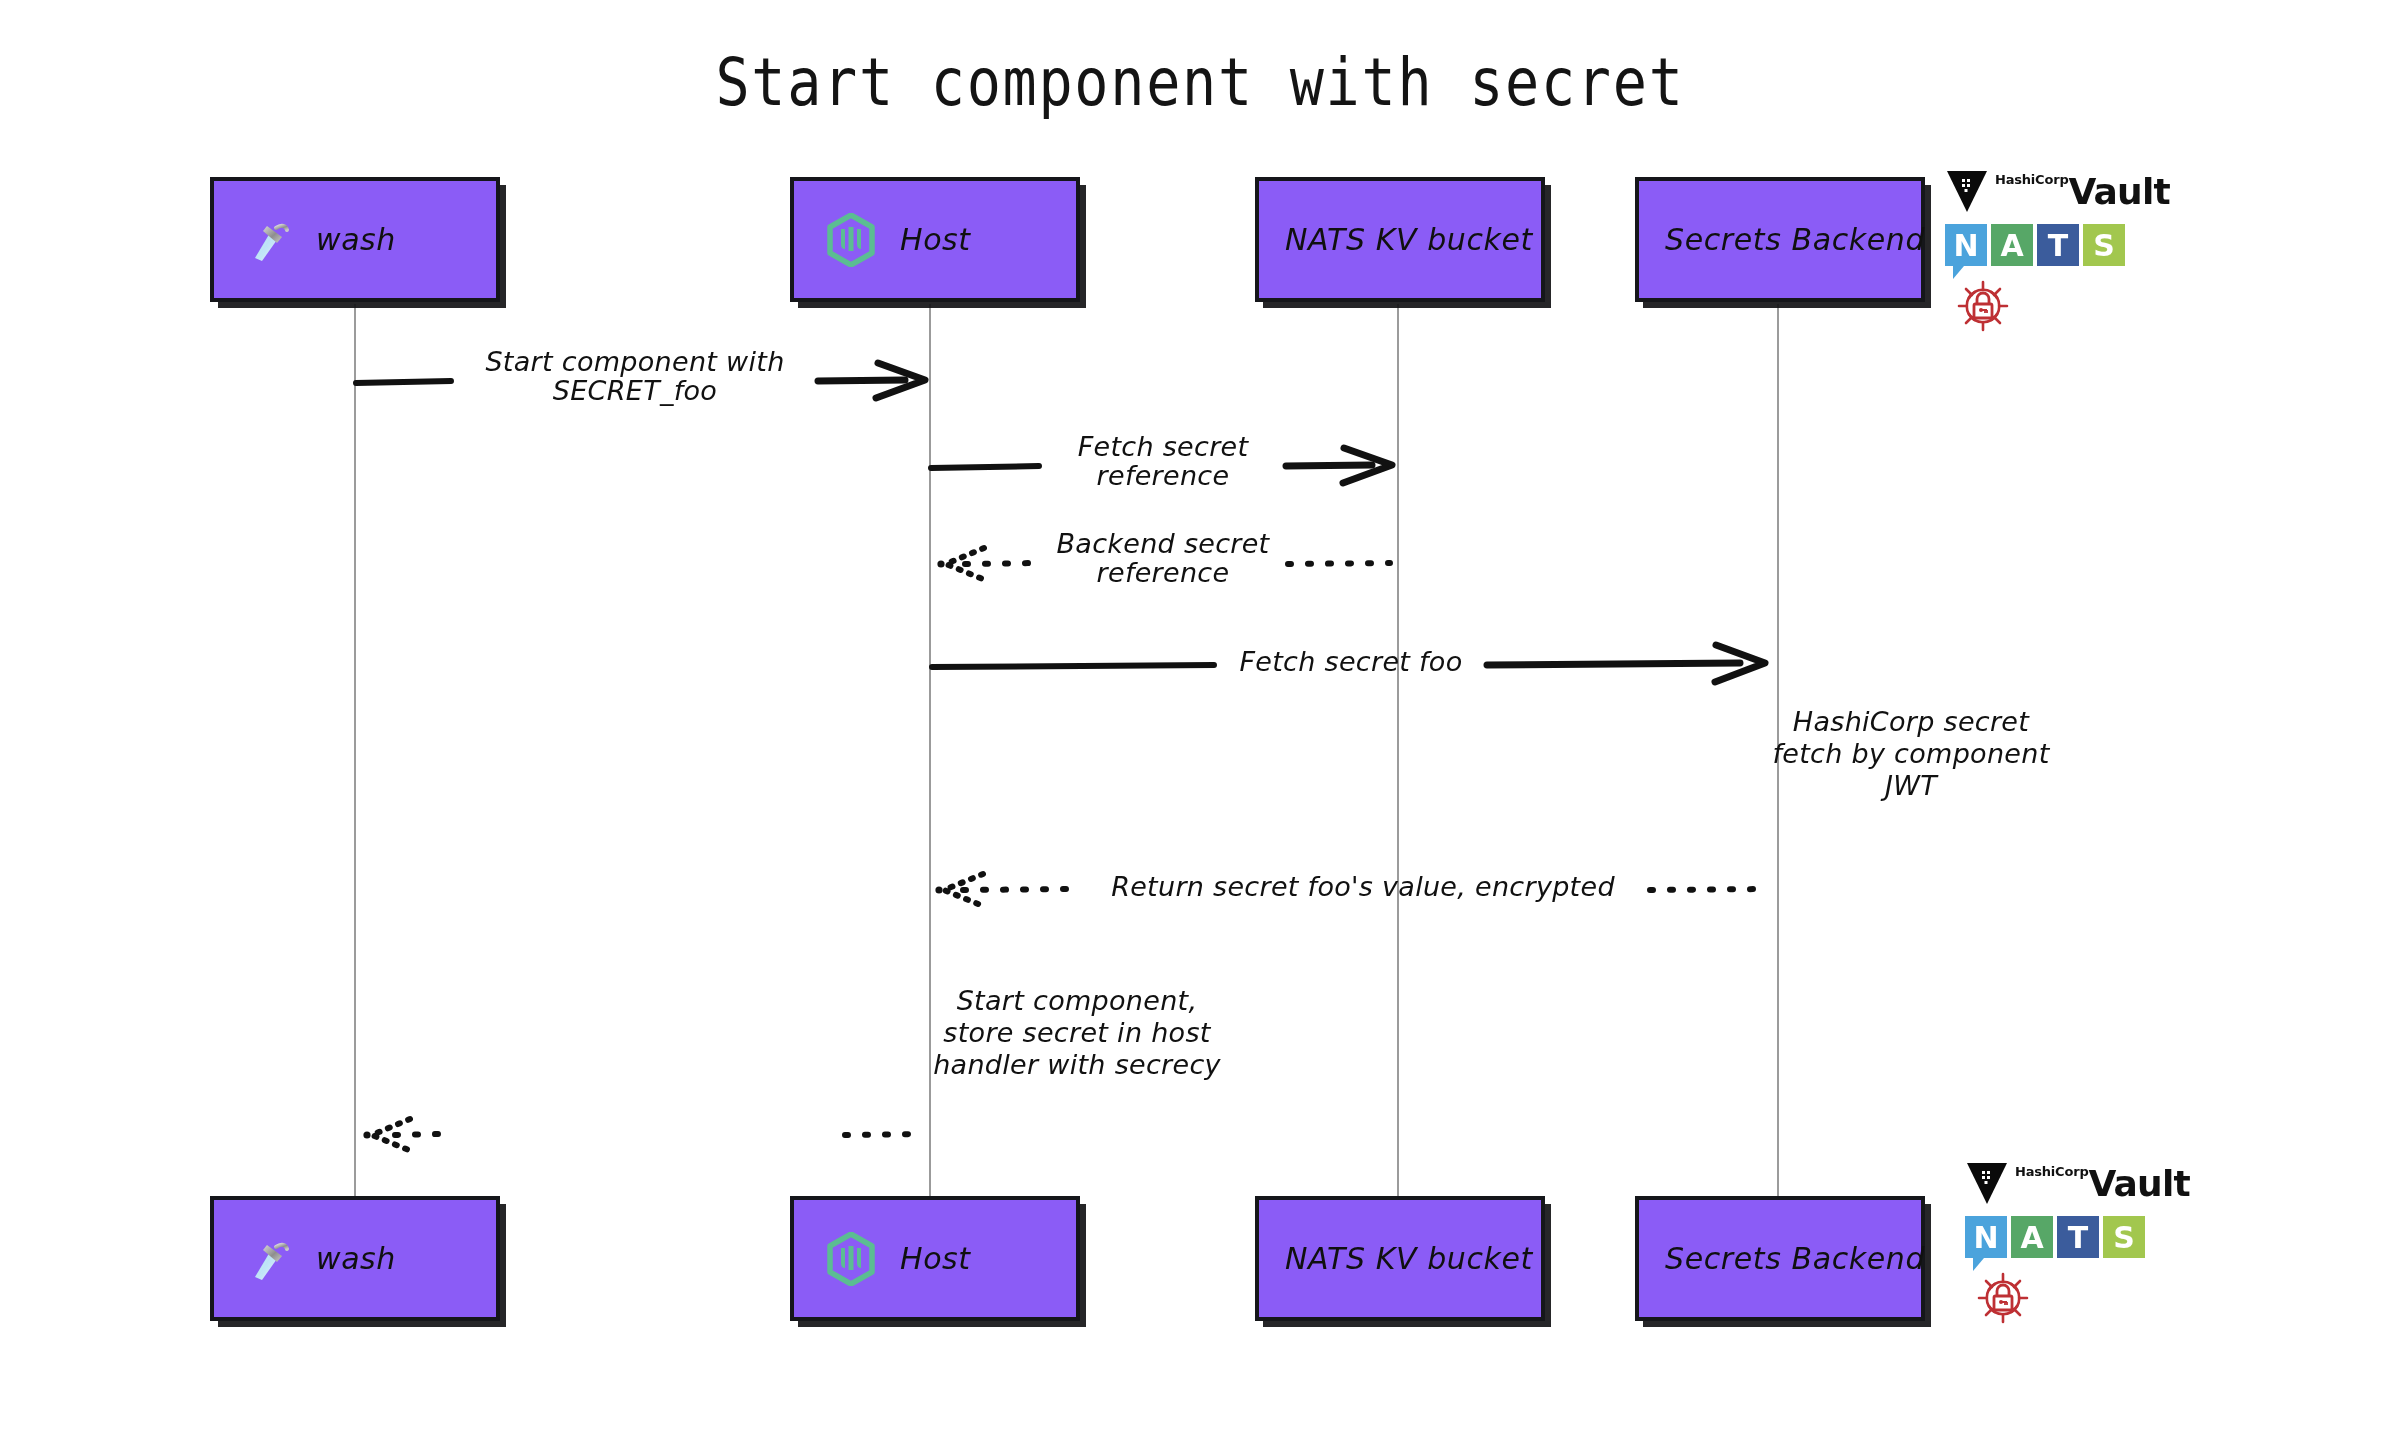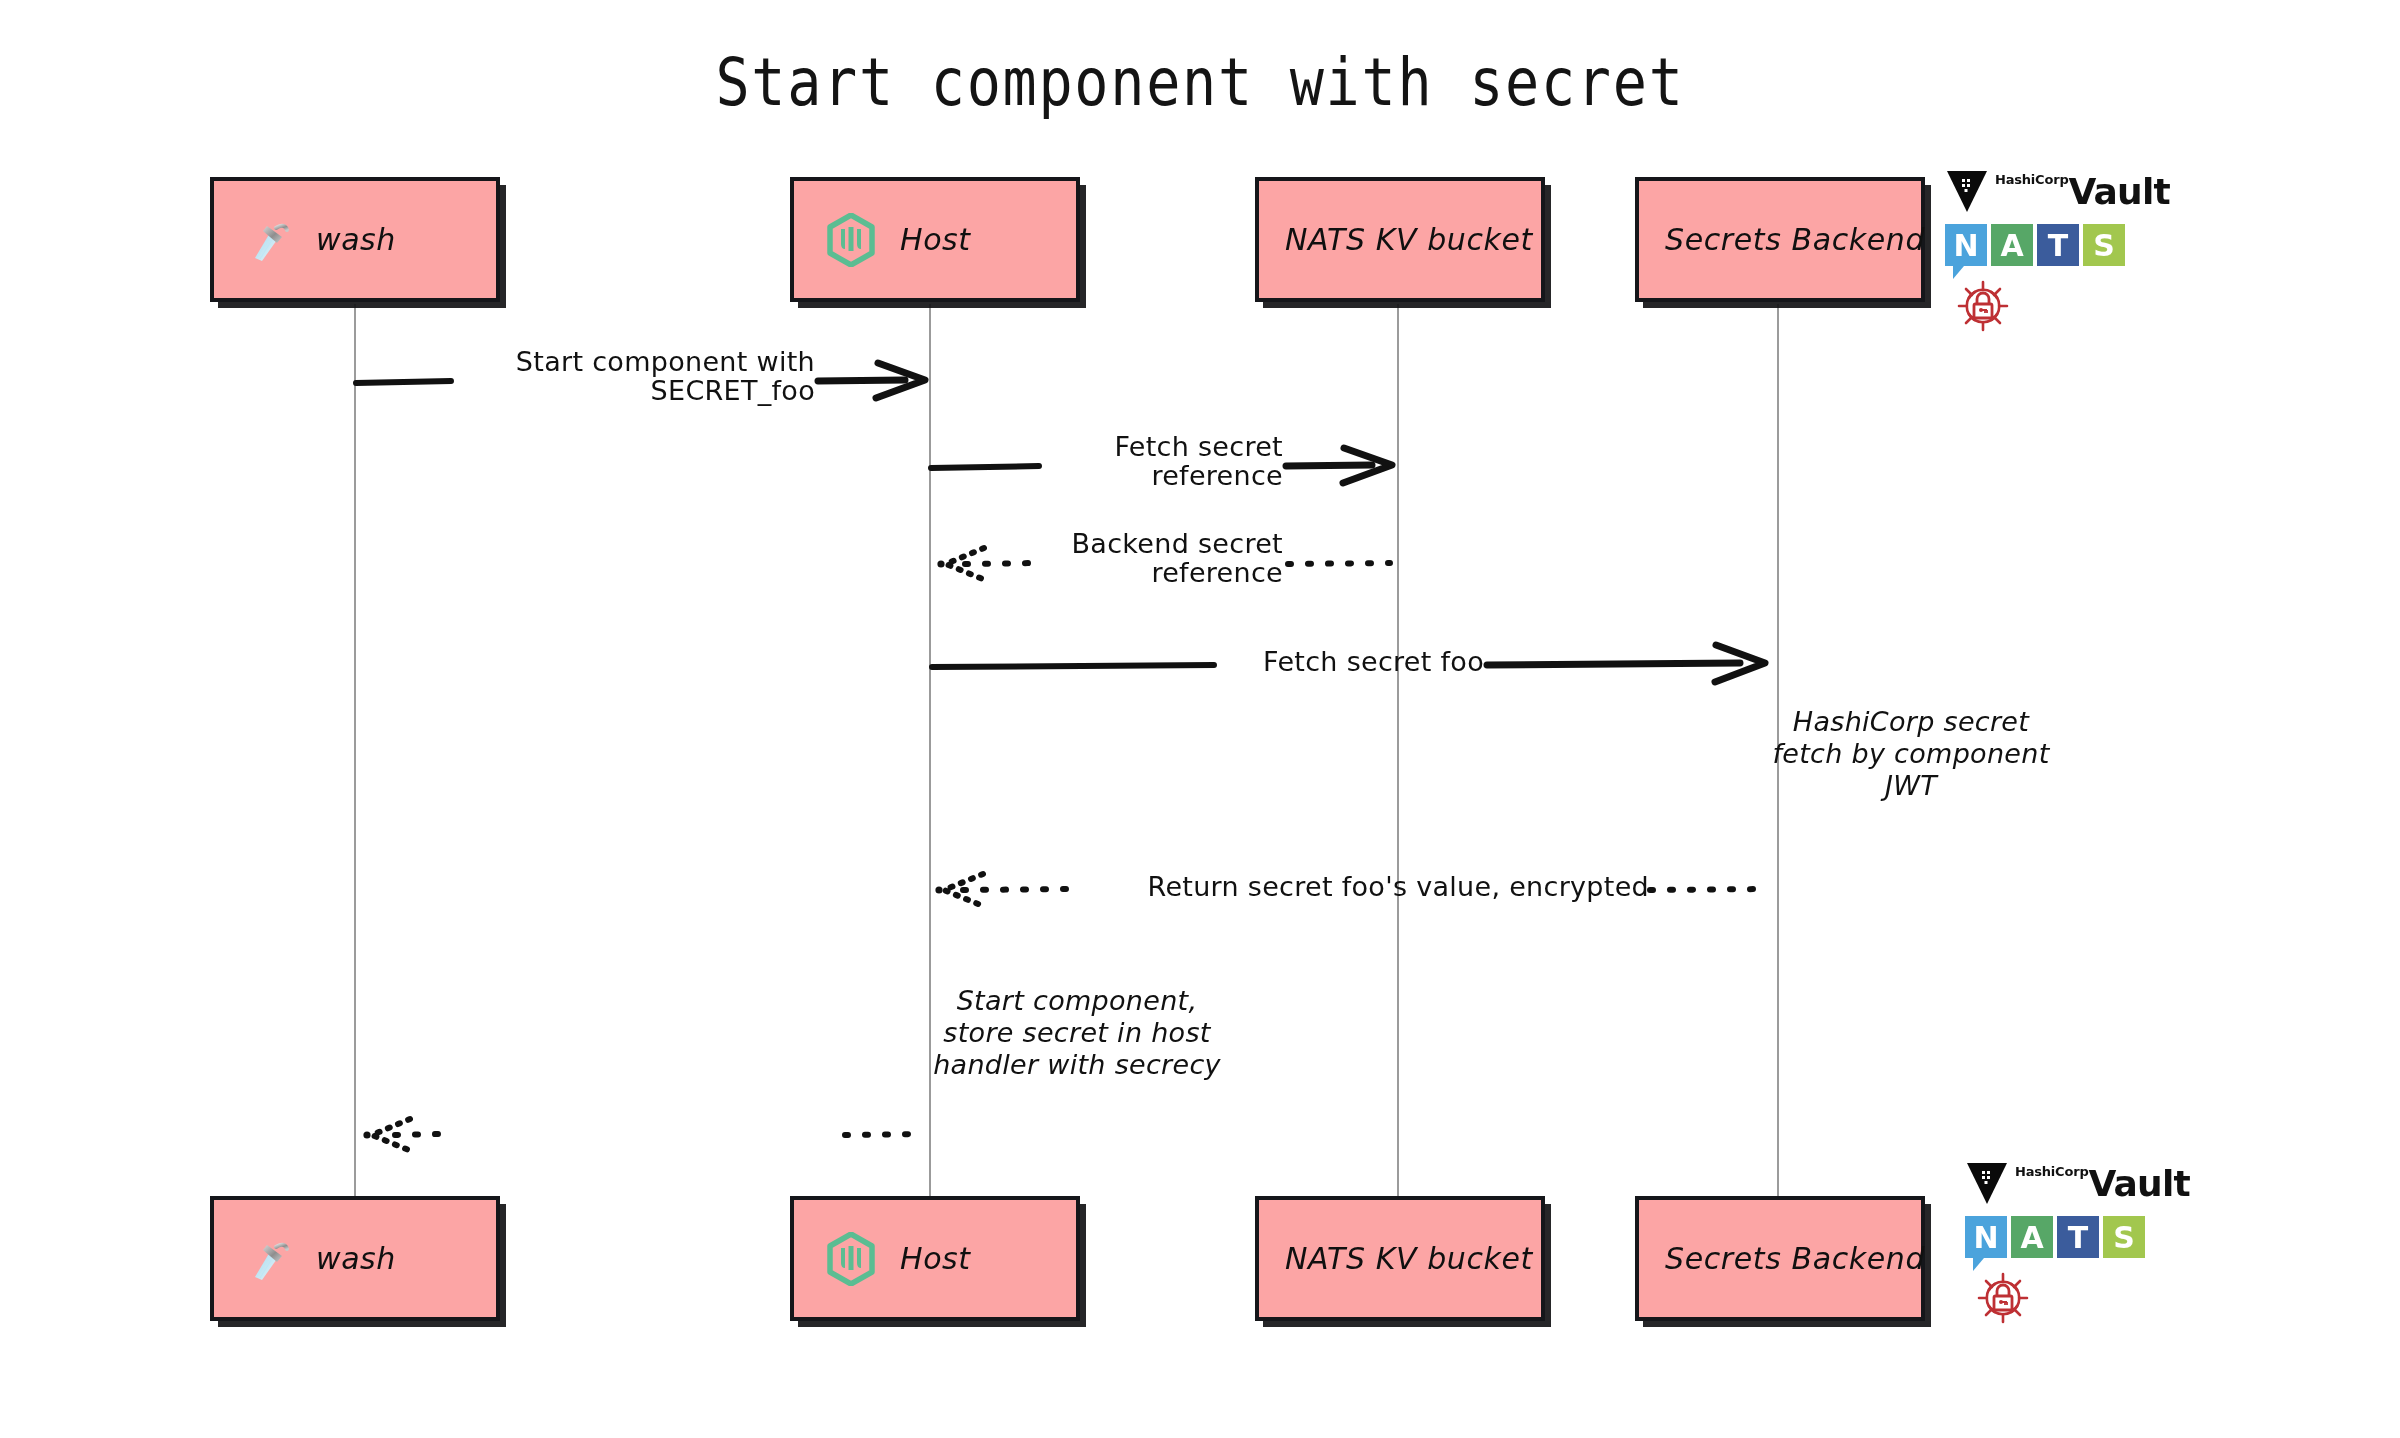--- a/index.html
+++ b/index.html
@@ -10,39 +10,39 @@
 
   .title{
     position:absolute;left:0;top:44px;width:2400px;text-align:center;
     font-family:"DejaVu Sans Mono","Liberation Mono",monospace;
     font-size:66px;letter-spacing:2px;font-weight:400;color:#141414;
     transform:scaleX(0.86);transform-origin:50% 50%;
   }
 
   
   .pbox{
-    position:absolute;background:#fca5a5;border:4px solid #15161a;
+    position:absolute;background:#8b5cf6;border:4px solid #15161a;
     box-shadow:7px 7px 0 -1px rgba(20,20,22,.92);
     display:flex;align-items:center;box-sizing:border-box;
   }
   .pbox .picon{flex:0 0 auto;display:flex;align-items:center;justify-content:center;}
   .plabel{
     font-family:"DejaVu Sans","Liberation Sans",sans-serif;
     font-size:30px;color:#101010;white-space:nowrap;
     font-style:italic;letter-spacing:.6px;
   }
 
   
   .lifeline{position:absolute;width:2px;background:#9b9b9b;}
 
   
   .msg{
-    position:absolute;text-align:right;
+    position:absolute;text-align:center;
     font-family:"DejaVu Sans","Liberation Sans",sans-serif;
-    font-size:27px;line-height:1.07;color:#111;
+    font-style:italic;font-size:27px;line-height:1.07;color:#111;
     white-space:pre-line;letter-spacing:.3px;
   }
   .note{
     position:absolute;text-align:center;
     font-family:"DejaVu Sans","Liberation Sans",sans-serif;
     font-style:italic;font-size:27px;line-height:1.18;color:#111;
     white-space:pre-line;letter-spacing:.3px;
   }
 
   

